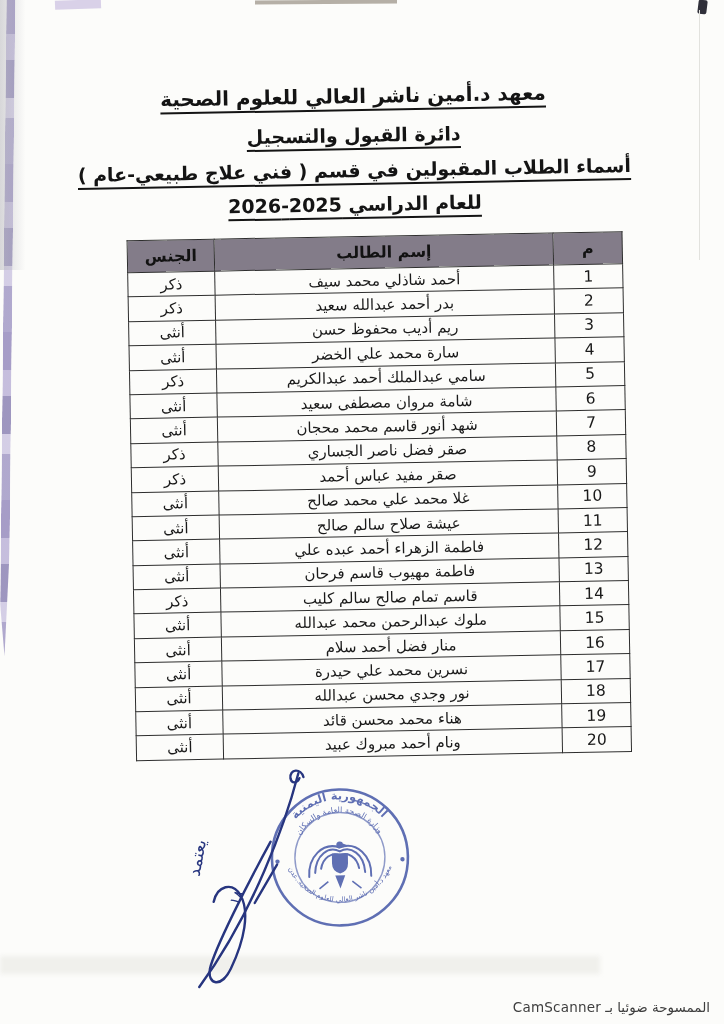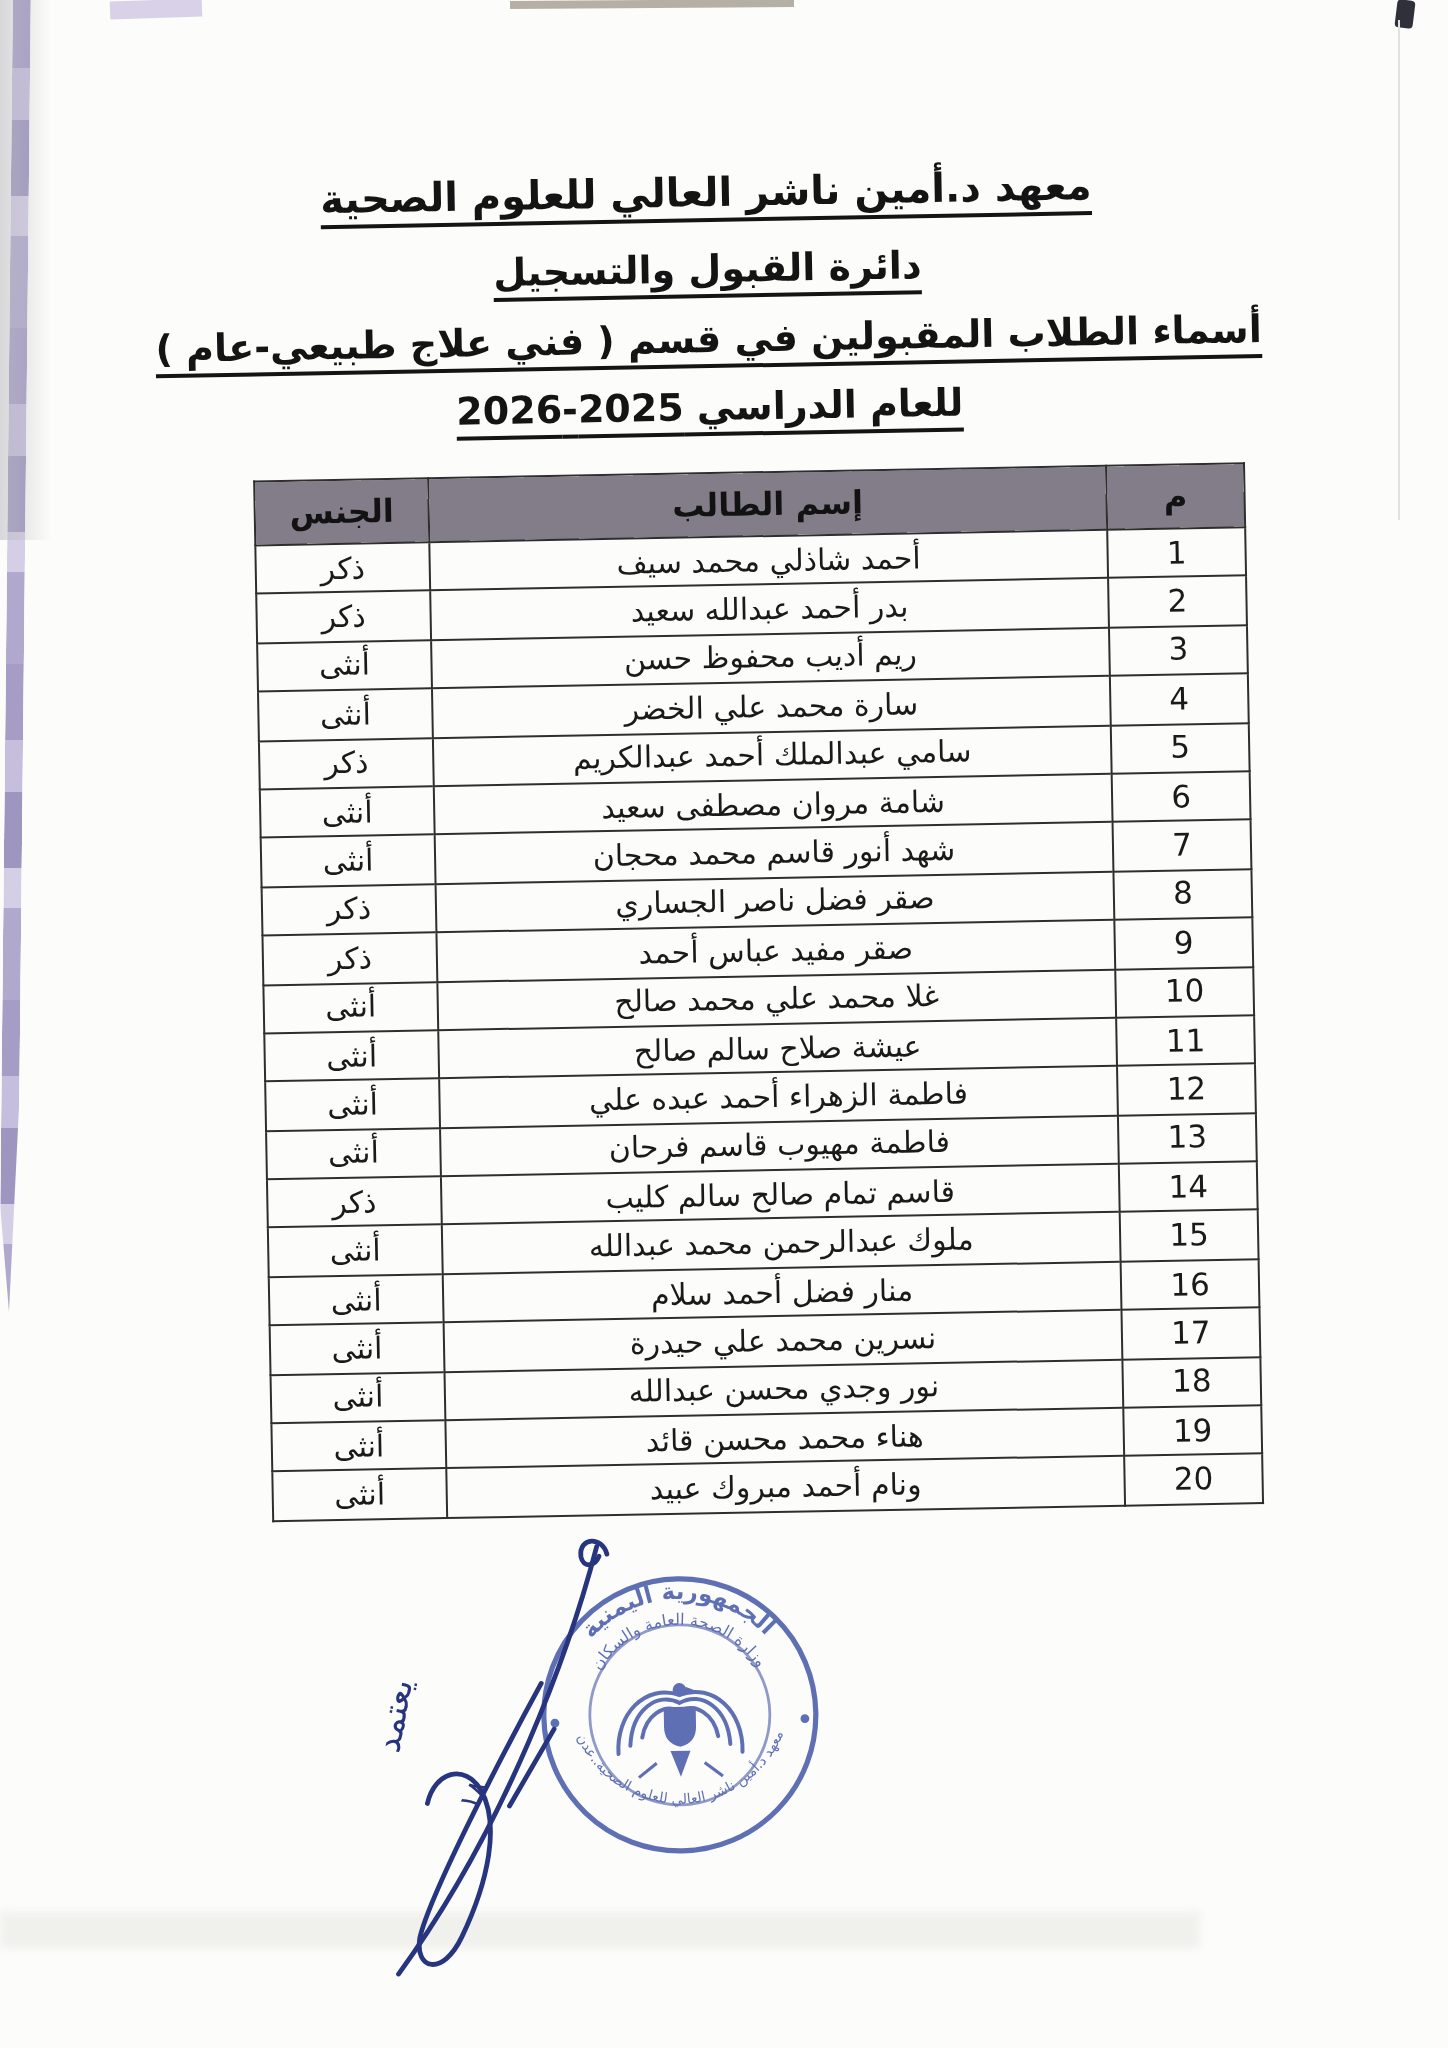--- a/index.html
+++ b/index.html
@@ -281,14 +281,15 @@
         <path d="M147,12 C133,62 100,150 44,224"></path>
         <path d="M118,80 C94,122 60,186 55,206 C52,222 66,226 76,206 C90,178 96,150 87,133 C79,119 64,123 60,139"></path>
         <path d="M101,141 L124,103"></path>
       </g>
       <text transform="translate(46,114) rotate(-78)" font-size="17" fill="#27357f">يعتمد</text>
       <text transform="translate(84,144) rotate(-64)" font-size="14" fill="#27357f">١٨</text>
     </svg>
 
   </div>
 
+  <div class="scan-footer">الممسوحة ضوئيا بـ CamScanner</div>
 
 </div>
 
 </body></html>

